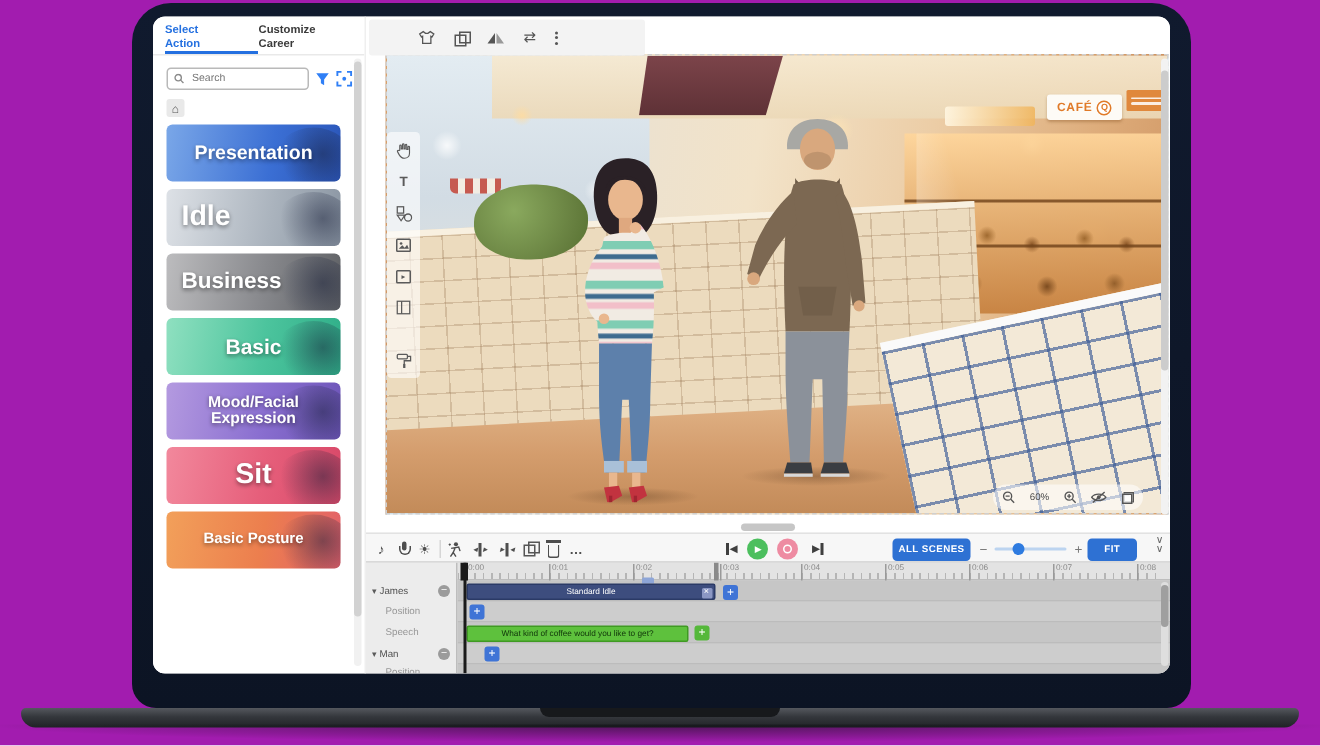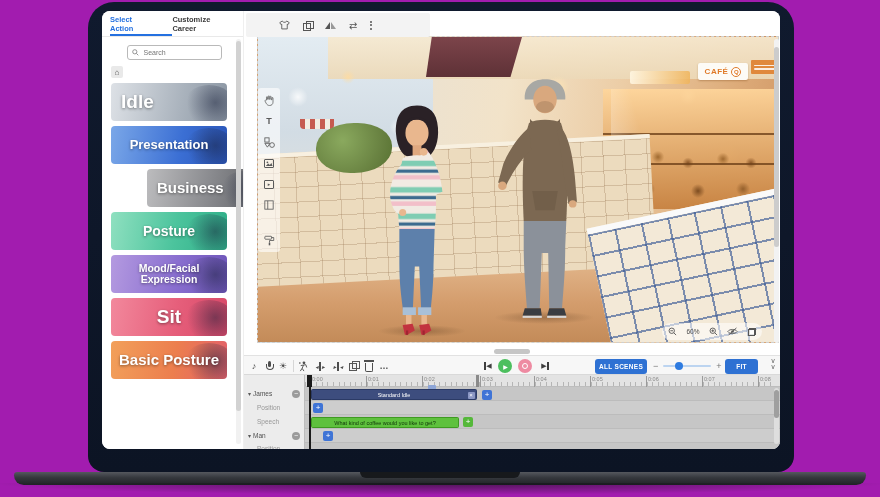--- a/index.html
+++ b/index.html
@@ -12,36 +12,36 @@
   .base{position:absolute;left:14px;top:472px;width:852px;height:13px;background:linear-gradient(180deg,#55585e,#34373c 45%,#212327);border-radius:4px 4px 12px 12px;}
   .base-notch{position:absolute;left:346px;top:0;width:160px;height:6px;background:#17191c;border-radius:0 0 10px 10px;}
   .base-shadow{position:absolute;left:0;top:483px;width:880px;height:14px;background:radial-gradient(60% 100% at 50% 0%,rgba(15,15,20,0.6),rgba(15,15,20,0.15) 65%,transparent 85%);}
 
   
   .panel{position:relative;width:142px;height:100%;background:#fff;border-right:1px solid #efefef;flex:none;overflow:hidden;}
   .tabs{position:relative;height:26px;border-bottom:1px solid #e9e9e9;display:flex;align-items:center;}
   .tab{font-size:7.5px;font-weight:bold;padding:0 8px;color:#3a3a3a;cursor:default;}
   .tab.active{color:#2470e0;}
   .tab-underline{position:absolute;left:8px;bottom:0;width:62px;height:2px;background:#2470e0;}
-  .search-row{position:absolute;left:9px;top:34px;width:126px;height:15px;display:flex;align-items:center;gap:4px;flex-direction:column;}
+  .search-row{position:absolute;left:9px;top:34px;width:126px;height:15px;display:flex;align-items:center;gap:4px;}
   .search-box{flex:none;width:95px;height:15px;border:1px solid #b9b9b9;border-radius:3px;display:flex;align-items:center;padding:0 4px;gap:3px;background:#fff;}
   .search-box input{border:none;outline:none;width:70px;font-size:7px;color:#555;font-family:"Liberation Sans",sans-serif;background:transparent;}
   .home-btn{position:absolute;left:9px;top:55px;width:12px;height:12px;background:#e9e9e9;border-radius:2px;display:flex;align-items:center;justify-content:center;font-size:8px;color:#555;}
   .lib{position:absolute;left:9px;top:72px;width:116px;}
   .lib-item{position:relative;width:116px;height:38px;border-radius:4px;margin-bottom:5px;overflow:hidden;display:flex;align-items:center;justify-content:center;}
   .lib-item::after{content:"";position:absolute;right:-8px;top:2px;width:52px;height:42px;border-radius:50%;background:radial-gradient(circle at 62% 42%,rgba(25,32,58,0.5),rgba(25,32,58,0) 70%);}
   .lib-head{background:#ef8660;height:26px;justify-content:space-between;padding:0 8px;}
   .lib-head::after{display:none;}
   .lbl{position:relative;z-index:2;color:#fff;font-weight:bold;text-shadow:0 1px 3px rgba(0,0,0,0.45);text-align:center;width:100%;line-height:1.02;}
   .lbl-head{font-size:8.5px;width:auto;text-align:left;}
   .s13{font-size:13px;} .s19{font-size:19px;text-align:left;padding-left:10px;} .s15{font-size:15px;text-align:left;padding-left:10px;}
-  .s14{font-size:14px;} .s10{font-size:10.5px;} .s12{font-size:15px;}
+  .s14{font-size:14px;} .s10{font-size:10.5px;} .s12{font-size:10px;}
   .g-pres{background:linear-gradient(100deg,#7aa7e8,#3b6fd4 60%,#2a55b8);}
   .g-idle{background:linear-gradient(100deg,#dde1e6,#aab3bd 60%,#8b96a3);}
-  .g-busi{background:linear-gradient(100deg,#bcbcbe,#88898d 55%,#5f6165);margin-left:36px;}
+  .g-busi{background:linear-gradient(100deg,#bcbcbe,#88898d 55%,#5f6165);}
   .g-career{background:linear-gradient(100deg,#8fe0c0,#4cc49d 55%,#2fae88);}
   .g-mood{background:linear-gradient(100deg,#b49ae0,#8a6fd0 55%,#6d55b8);justify-content:center;}
   .g-sit{background:linear-gradient(100deg,#f2889c,#e65f7b 55%,#d84868);}
   .g-posture{background:linear-gradient(100deg,#f2a05a,#ec7e4e 55%,#e2606a);}
   .g-loco{background:linear-gradient(100deg,#e06858,#d14848 55%,#c03a44);}
   .folder-ic{position:relative;width:16px;height:11px;background:rgba(255,255,255,0.9);border-radius:2px;z-index:2;}
   .folder-ic::before{content:"";position:absolute;left:2px;top:-2px;width:7px;height:3px;background:rgba(255,255,255,0.9);border-radius:1px;}
   .panel-scroll{position:absolute;right:2px;top:28px;width:5px;height:405px;background:#f1f1f1;border-radius:3px;}
   .panel-scroll-thumb{position:absolute;left:0;top:2px;width:5px;height:370px;background:#d2d2d2;border-radius:3px;}
 
@@ -196,31 +196,31 @@
           <svg width="11" height="11" viewBox="0 0 12 12">
               <path d="M1 4 L1 1 L4 1 M8 1 L11 1 L11 4 M11 8 L11 11 L8 11 M4 11 L1 11 L1 8" fill="none" stroke="#2f7ff6" stroke-width="1.4"></path>
               <circle cx="6" cy="6" r="1.4" fill="#2f7ff6"></circle>
             </svg>
         </div>
         <div class="home-btn">
             <span>⌂</span>
           </div>
 
         <div class="lib">
+          <div class="lib-item g-pres">
+              <span class="lbl s13">Presentation</span>
+            </div>
           <div class="lib-item g-idle">
               <span class="lbl s19">Idle</span>
             </div>
-          <div class="lib-item g-pres">
-              <span class="lbl s13">Presentation</span>
-            </div>
           <div class="lib-item g-busi">
               <span class="lbl s15">Business</span>
             </div>
           <div class="lib-item g-career">
-              <span class="lbl s14">Posture</span>
+              <span class="lbl s14">Basic</span>
             </div>
           <div class="lib-item g-mood">
               <span class="lbl s10">Mood/Facial Expression</span>
             </div>
           <div class="lib-item g-sit">
               <span class="lbl s19" style="text-align:center;padding-left:0;">Sit</span>
             </div>
           <div class="lib-item g-posture">
               <span class="lbl s12">Basic Posture</span>
             </div>

